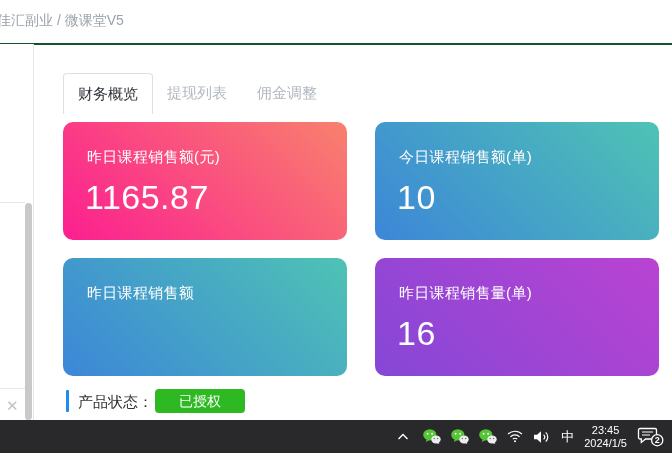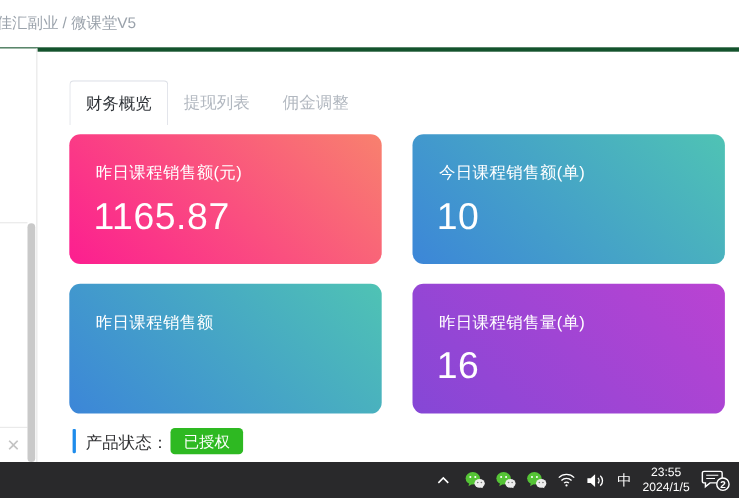--- a/index.html
+++ b/index.html
@@ -2,21 +2,21 @@
 <html><head>
 <meta charset="utf-8">
 <style>
   html,body{margin:0;padding:0;background:#fff;}
   .screen{
     position:relative;width:672px;height:453px;overflow:hidden;background:#fff;
     font-family:"Liberation Sans","DejaVu Sans",sans-serif;
     -webkit-font-smoothing:antialiased;
   }
   
-  .topbar{position:absolute;left:0;top:0;width:672px;height:43px;background:#fff;border-bottom:4px solid #14532d;}
+  .topbar{position:absolute;left:0;top:0;width:672px;height:43px;background:#fff;border-bottom:2px solid #14532d;}
   .breadcrumb{position:absolute;left:-3px;top:12px;font-size:14px;color:#9aa2ab;white-space:nowrap;}
   
   .v-rail{position:absolute;left:0;top:44px;width:33px;height:376px;background:#fff;border-right:1px solid #e5e5e5;}
   .rail-line-1{position:absolute;left:0;top:202px;width:25px;height:1px;background:#e8e8e8;}
   .rail-line-2{position:absolute;left:0;top:388px;width:25px;height:1px;background:#e8e8e8;}
   .scroll-thumb{position:absolute;left:25px;top:203px;width:7px;height:217px;background:#c9c9c9;border-radius:4px;}
   .close-x{position:absolute;left:6px;top:398px;font-size:15px;color:#c3c3c3;line-height:1;}
   
   .tab-active{
     position:absolute;left:63px;top:73px;width:90px;height:41px;box-sizing:border-box;
@@ -35,21 +35,21 @@
   .card-1{left:63px;top:122px;}
   .card-2{left:375px;top:122px;}
   .card-3{left:63px;top:258px;}
   .card-4{left:375px;top:258px;}
   .card-label{position:absolute;left:24px;top:26px;font-size:15px;letter-spacing:.3px;}
   .card-value{position:absolute;left:22px;top:56px;font-size:34px;font-weight:500;letter-spacing:.5px;}
   
   .status-accent{position:absolute;left:66px;top:390px;width:3px;height:22px;border-radius:1px;}
   .status-label{position:absolute;left:78px;top:393px;font-size:15px;color:#303133;}
   .status-badge{
-    position:absolute;left:155px;top:389px;padding:3px 12px;border-radius:4px;
+    position:absolute;left:155px;top:389px;padding:3px 24px;border-radius:4px;
     color:#fff;font-size:14px;line-height:18px;
   }
   
   .taskbar{
     position:absolute;left:0;top:420px;width:672px;height:33px;box-sizing:border-box;
     display:flex;align-items:center;justify-content:flex-end;gap:10px;padding-right:8px;
   }
   .tray-item{display:flex;align-items:center;justify-content:center;cursor:pointer;}
   .ime{color:#fff;font-size:13px;}
   .clock{color:#fff;font-size:11px;line-height:13px;text-align:center;white-space:nowrap;}
@@ -158,21 +158,21 @@
         <polygon points="1,4.8 4,4.8 8,1.2 8,12.8 4,9.2 1,9.2" fill="#fff"></polygon>
         <path d="M10.6 4.6 A 3.4 3.4 0 0 1 10.6 9.4" stroke="#fff" fill="none" stroke-width="1.2"></path>
         <path d="M12.7 2.4 A 6.2 6.2 0 0 1 12.7 11.6" stroke="#fff" fill="none" stroke-width="1.2"></path>
       </svg>
     </span>
 
     <span class="tray-item ime">中</span>
 
     <span class="tray-item clock">
       <span>
-        <span>23:55</span><br>
+        <span>23:45</span><br>
         <span>2024/1/5</span>
       </span>
     </span>
 
     <span class="tray-item">
       <svg width="27" height="21" viewBox="0 0 27 21">
         <path d="M3 2.5 h15 a1.5 1.5 0 0 1 1.5 1.5 v7.5 a1.5 1.5 0 0 1 -1.5 1.5 h-9.5 l-4.2 3.4 v-3.4 h-1.3 a1.5 1.5 0 0 1 -1.5 -1.5 v-7.5 a1.5 1.5 0 0 1 1.5 -1.5 z" fill="none" stroke="#fff" stroke-width="1.3"></path>
         <line x1="5" y1="6" x2="16" y2="6" stroke="#fff" stroke-width="1"></line>
         <line x1="5" y1="9" x2="13" y2="9" stroke="#fff" stroke-width="1"></line>
         <circle cx="20.2" cy="14.2" r="5.6" fill="#29292b" stroke="#fff" stroke-width="1.3"></circle>

